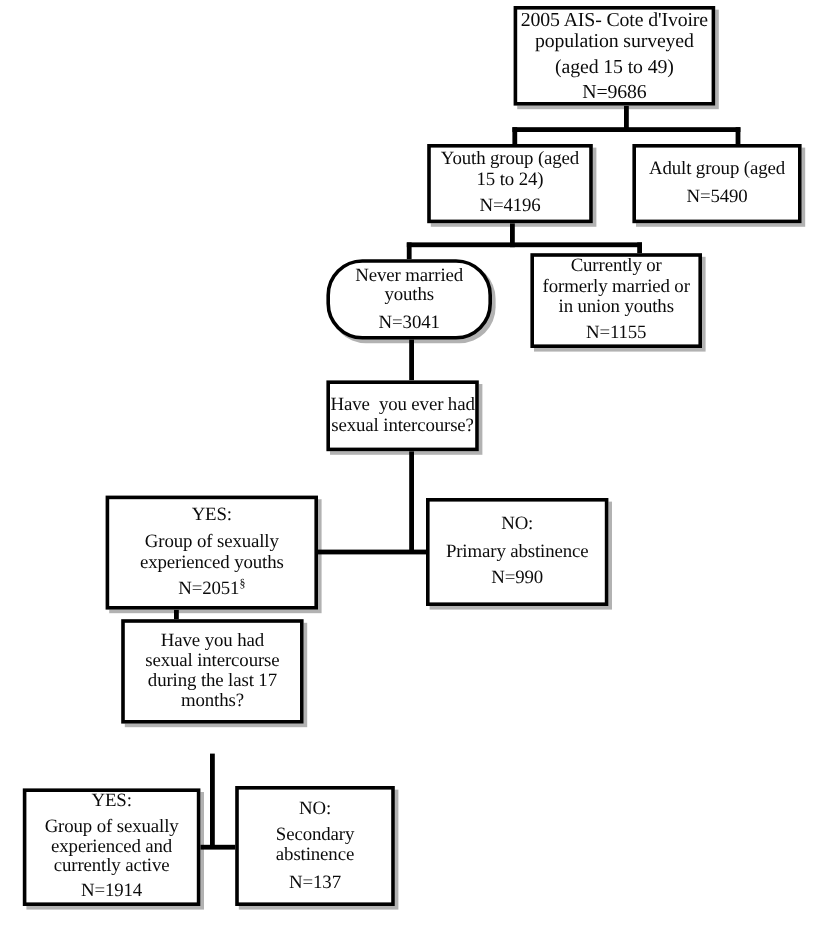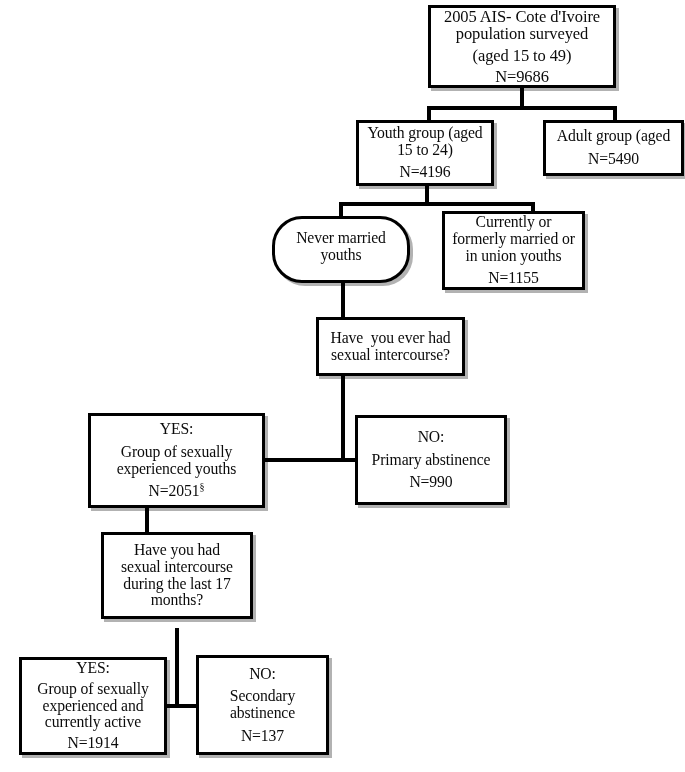--- a/index.html
+++ b/index.html
@@ -73,57 +73,58 @@
   <div class="conn vline" style="left:341px; top:283px; height:34px;"></div>
 
   <div class="conn vline" style="left:341px; top:376px; height:84px;"></div>
   <div class="conn hline" style="left:203px; top:458px; width:160px;"></div>
 
   <div class="conn vline" style="left:145px; top:508px; height:33px;"></div>
 
   <div class="conn vline" style="left:175px; top:628px; height:78px;"></div>
   <div class="conn hline" style="left:160px; top:704px; width:55px;"></div>
 
-  <div class="node" style="left:428px; top:5px; width:188px; height:83px;">
+  <div class="node" style="left:428px; top:5px; width:168px; height:83px;">
     <span class="ln f17">2005 AIS- Cote d'Ivoire</span>
     <span class="ln f17">population surveyed</span>
     <span class="gap-xs"></span>
     <span class="ln f17">(aged 15 to 49)</span>
     <span class="gap-xs"></span>
     <span class="ln f17">N=9686</span>
   </div>
 
   <div class="node" style="left:356px; top:120px; width:138px; height:66px;align-items:flex-end;">
     <span class="ln f16">Youth group (aged</span>
     <span class="ln f16">15 to 24)</span>
     <span class="gap-sm"></span>
     <span class="ln f16">N=4196</span>
   </div>
 
-  <div class="node" style="left:527px; top:120px; width:141px; height:56px;margin-left:16px;">
+  <div class="node" style="left:527px; top:120px; width:141px; height:66px;">
     <span class="ln f16">Adult group (aged</span>
     <span class="gap-sm"></span>
     <span class="ln f16">N=5490</span>
   </div>
 
   <div class="node" style="left:272px; top:216px; width:138px; height:67px;border-radius:30px;">
     <span class="ln f16">Never married</span>
     <span class="ln f16">youths</span>
     <span class="gap-sm"></span>
+    <span class="ln f16">N=3041</span>
   </div>
 
   <div class="node" style="left:442px; top:211px; width:143px; height:79px;">
     <span class="ln f16">Currently or</span>
     <span class="ln f16">formerly married or</span>
     <span class="ln f16">in union youths</span>
     <span class="gap-sm"></span>
     <span class="ln f16">N=1155</span>
   </div>
 
-  <div class="node" style="left:272px; top:317px; width:149px; height:59px;margin-left:44px;">
+  <div class="node" style="left:272px; top:317px; width:127px; height:59px;">
     <span class="ln f16">Have  you ever had</span>
     <span class="ln f16">sexual intercourse?</span>
   </div>
 
   <div class="node" style="left:88px; top:413px; width:177px; height:95px;">
     <span class="ln f16">YES:</span>
     <span class="gap-sm"></span>
     <span class="ln f16">Group of sexually</span>
     <span class="ln f16">experienced youths</span>
     <span class="gap-sm"></span>
@@ -131,21 +132,21 @@
   </div>
 
   <div class="node" style="left:355px; top:415px; width:152px; height:90px;">
     <span class="ln f16">NO:</span>
     <span class="gap-sm"></span>
     <span class="ln f16">Primary abstinence</span>
     <span class="gap-sm"></span>
     <span class="ln f16">N=990</span>
   </div>
 
-  <div class="node" style="left:101px; top:532px; width:152px; height:87px;">
+  <div class="node" style="left:101px; top:516px; width:152px; height:87px;">
     <span class="ln f16">Have you had</span>
     <span class="ln f16">sexual intercourse</span>
     <span class="ln f16">during the last 17</span>
     <span class="ln f16">months?</span>
   </div>
 
   <div class="node" style="left:19px; top:657px; width:148px; height:98px;">
     <span class="ln f16">YES:</span>
     <span class="gap-xs"></span>
     <span class="ln f16">Group of sexually</span>

